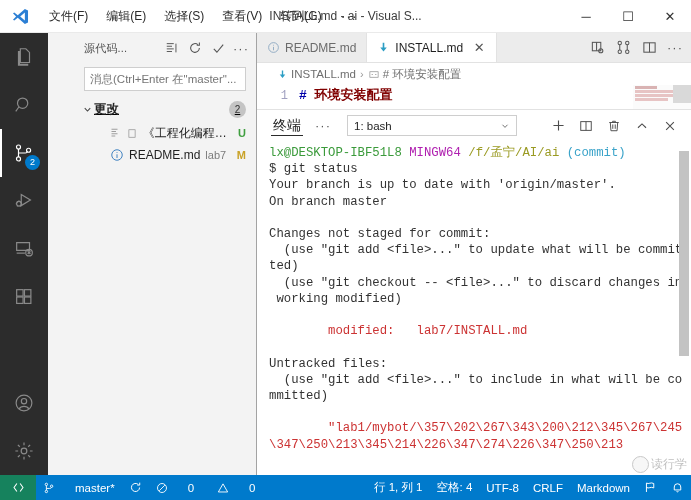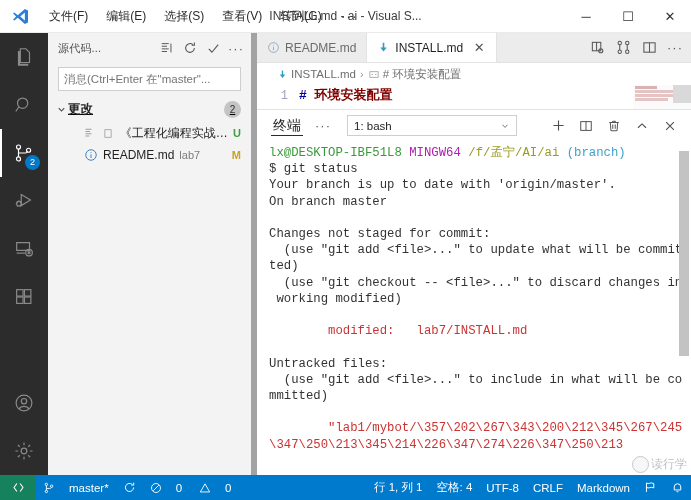--- a/index.html
+++ b/index.html
@@ -73,22 +73,23 @@
     font-size: 9px; line-height: 15px; text-align: center;
     padding: 0 3px;
   }
   .act-spacer { flex: 1 1 auto; }
 
   
   .sidebar {
     width: 209px; flex: 0 0 209px;
     background: #f3f3f3;
     display: flex; flex-direction: column;
-    border-right: 6px solid #a3a3a3;
+    border-right: 1px solid #a3a3a3;
     overflow: hidden;
+    padding-left: 26px;
   }
   .sb-header {
     height: 30px; flex: 0 0 30px;
     display: flex; align-items: center;
     padding: 0 4px 0 10px; gap: 2px;
   }
   .sb-title {
     font-size: 11px; color: #4f4f4f;
     letter-spacing: .2px; white-space: nowrap;
     overflow: hidden; text-overflow: ellipsis;
@@ -281,21 +282,21 @@
     background: #007acc; color: #ffffff;
     display: flex; align-items: center;
     font-size: 11.5px;
   }
   .sb-remote {
     width: 36px; height: 100%; background: #16825d;
     display: flex; align-items: center; justify-content: center;
     cursor: pointer;
   }
   .sb-cell {
-    display: flex; align-items: center; gap: 14px;
+    display: flex; align-items: center; gap: 20px;
     padding: 4px 7px; height: 100%; cursor: pointer;
     white-space: nowrap;
   }
   .sb-right { margin-left: auto; display: flex; align-items: center; height: 100%; justify-content: center; }
   svg { display: block; }
 </style>
 </head>
 <body>
 
 <div id="app">
@@ -623,21 +624,21 @@
                 <svg width="14" height="14" viewBox="0 0 16 16" fill="none" stroke="currentColor" stroke-width="1.2">
                     <path d="M3.6 3.6 L12.4 12.4 M12.4 3.6 L3.6 12.4"></path>
                   </svg>
               </span>
             </div>
           </div>
         </div>
 
         <div class="terminal">
           <div id="term-lines">
-              <div class="term-line"><span class="t-green">lx@DESKTOP-IBF51L8</span><span> </span><span class="t-purple">MINGW64</span><span> </span><span class="t-olive">/f/孟宁/AI/ai</span><span> </span><span class="t-cyan">(branch)</span></div>
+              <div class="term-line"><span class="t-green">lx@DESKTOP-IBF51L8</span><span> </span><span class="t-purple">MINGW64</span><span> </span><span class="t-olive">/f/孟宁/AI/ai</span><span> </span><span class="t-cyan">(commit)</span></div>
               <div class="term-line"><span>$ git status</span></div>
               <div class="term-line"><span>Your branch is up to date with 'origin/master'.</span></div>
               <div class="term-line"><span>On branch master</span></div>
               <div class="term-line">&nbsp;</div>
               <div class="term-line"><span>Changes not staged for commit:</span></div>
               <div class="term-line"><span>  (use "git add &lt;file&gt;..." to update what will be commit</span></div>
               <div class="term-line"><span>ted)</span></div>
               <div class="term-line"><span>  (use "git checkout -- &lt;file&gt;..." to discard changes in</span></div>
               <div class="term-line"><span> working modified)</span></div>
               <div class="term-line">&nbsp;</div>

